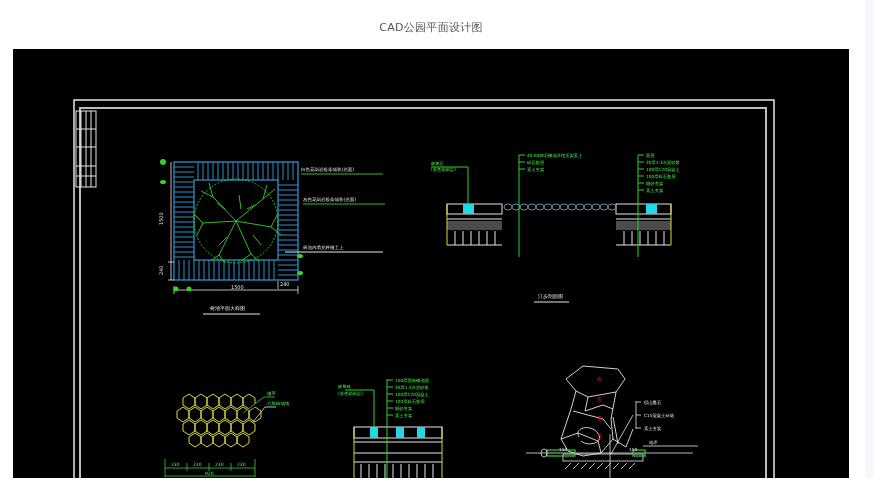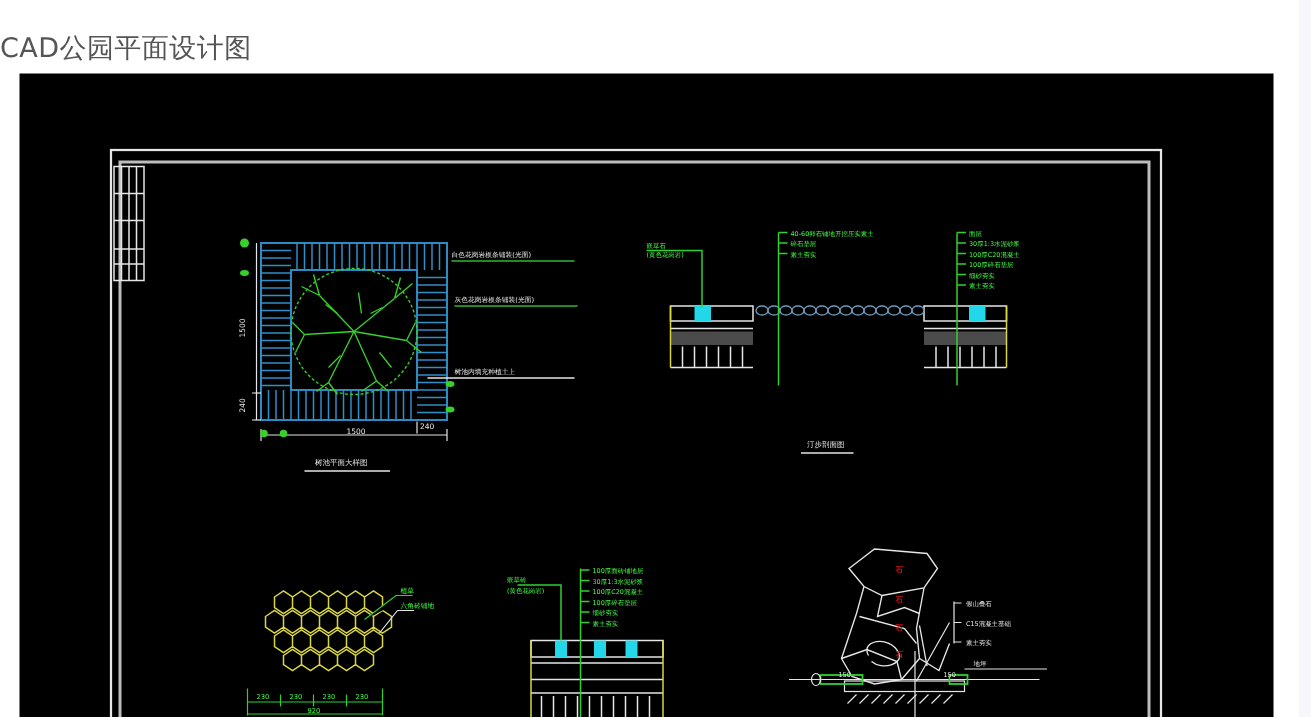--- a/index.html
+++ b/index.html
@@ -1,17 +1,17 @@
 <!DOCTYPE html>
 <html><head>
 <meta charset="utf-8">
 <style>
   html,body{margin:0;padding:0;background:#fff;}
   body{width:874px;height:478px;overflow:hidden;position:relative;font-family:"DejaVu Sans",sans-serif;}
-  .page-title{position:absolute;left:0;width:862px;top:20px;font-size:18px;color:#555;letter-spacing:0.3px;}
+  .page-title{position:absolute;left:0;width:862px;top:20px;text-align:center;font-size:11px;color:#555;letter-spacing:0.3px;}
   .scroll-track{position:absolute;left:866px;top:0;width:8px;height:478px;background:#f6f6fb;}
   .viewer{position:absolute;left:13px;top:49px;width:836px;height:429px;background:#000;overflow:hidden;}
   .viewer svg{position:absolute;left:0;top:0;}
   .cad-text{font-family:"DejaVu Sans",sans-serif;}
 </style>
 </head>
 <body>
 
 <div class="page-title">CAD公园平面设计图</div>
 

